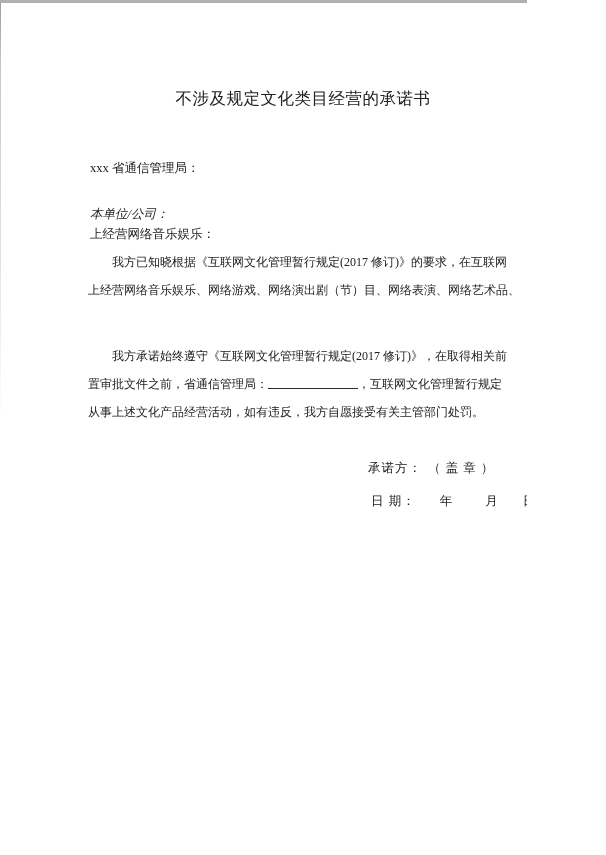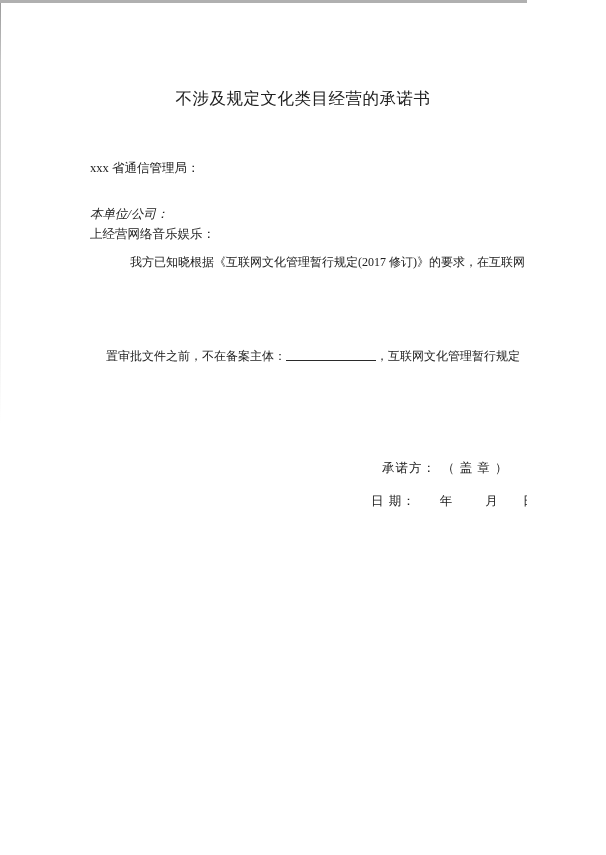--- a/index.html
+++ b/index.html
@@ -39,21 +39,21 @@
   }
   .line{
     position:absolute;left:90px;
     font-size:12.5px;line-height:1.2;
     white-space:nowrap;
   }
   .recipient{top:161px;}
   .org{top:207px;font-style:italic;}
   .credit{top:227px;}
   .para{
-    position:absolute;left:106px;width:440px;
+    position:absolute;left:88px;width:440px;
     font-size:12px;
   }
   .para1{top:248px;}
   .para2{top:342px;}
   .para .pline{
     line-height:28px;
     white-space:nowrap;
   }
   .para .indent{text-indent:2em;}
   .blank{
@@ -61,21 +61,21 @@
     width:90px;height:11px;
     border-bottom:1.4px solid var(--underline);
     transform:translateY(1px);
   }
   .sig-line{
     position:absolute;
     font-size:12.5px;line-height:1.2;
     white-space:nowrap;
     letter-spacing:1px;
   }
-  .sig{top:461px;left:382px;}
+  .sig{top:461px;left:368px;}
   .date{top:494px;left:371px;}
   .seal{margin-left:6px;}
   .d-year{margin-left:24px;}
   .d-month{margin-left:32px;}
   .d-day{margin-left:24px;}
 </style>
 </head>
 <body>
 
 <div class="page">
@@ -85,24 +85,27 @@
 
   <div class="doc-title">不涉及规定文化类目经营的承诺书</div>
 
   <div class="line recipient">xxx 省通信管理局：</div>
 
   <div class="line org">本单位/公司：</div>
   <div class="line credit">上经营网络音乐娱乐：</div>
 
   <div class="para para1">
     <div class="pline indent">我方已知晓根据《互联网文化管理暂行规定(2017 修订)》的要求，在互联网</div>
+    <div class="pline">上经营网络音乐娱乐、网络游戏、网络演出剧（节）目、网络表演、网络艺术品、</div>
   </div>
 
   <div class="para para2">
-    <div class="pline"><span>置审批文件之前，不在备案主体：</span><span class="blank"></span><span>，互联网文化管理暂行规定</span></div>
+    <div class="pline indent">我方承诺始终遵守《互联网文化管理暂行规定(2017 修订)》，在取得相关前</div>
+    <div class="pline"><span>置审批文件之前，省通信管理局：</span><span class="blank"></span><span>，互联网文化管理暂行规定</span></div>
+    <div class="pline">从事上述文化产品经营活动，如有违反，我方自愿接受有关主管部门处罚。</div>
   </div>
 
   <div class="sig-line sig">
     <span>承诺方：</span><span class="seal">（ 盖 章 ）</span>
   </div>
 
   <div class="sig-line date">
     <span>日 期：</span><span class="d-year">年</span><span class="d-month">月</span><span class="d-day">日</span>
   </div>
 </div>

